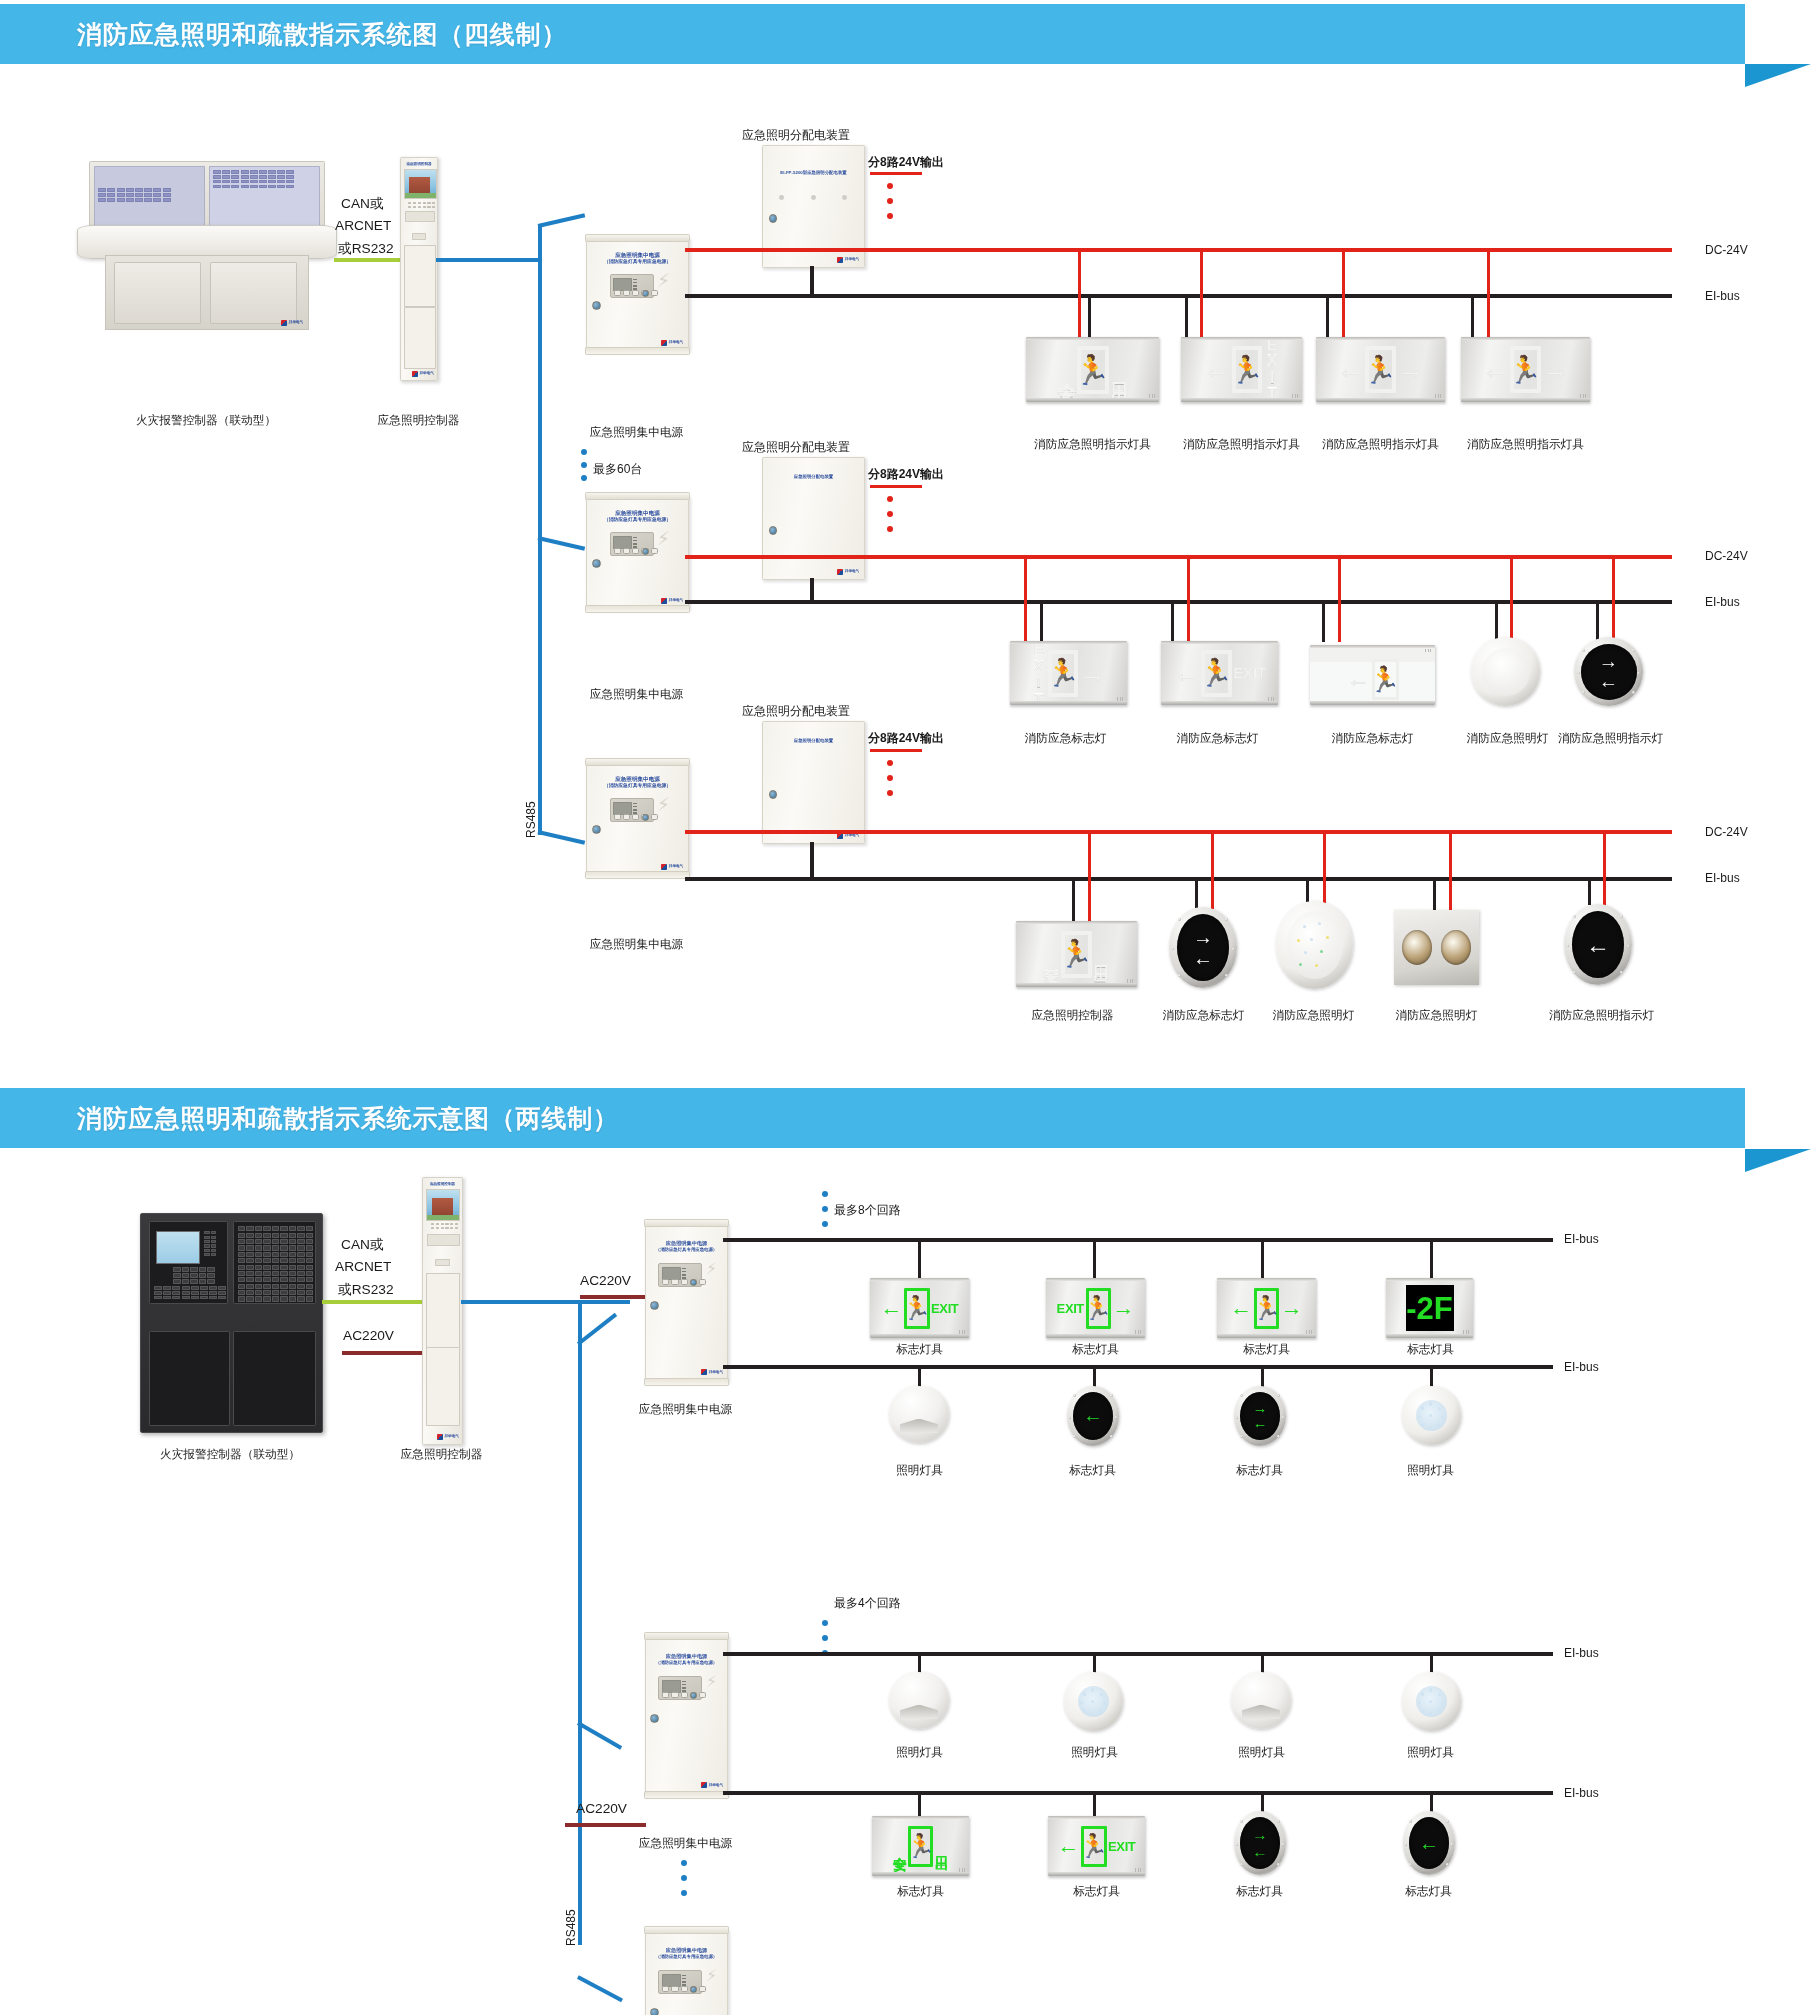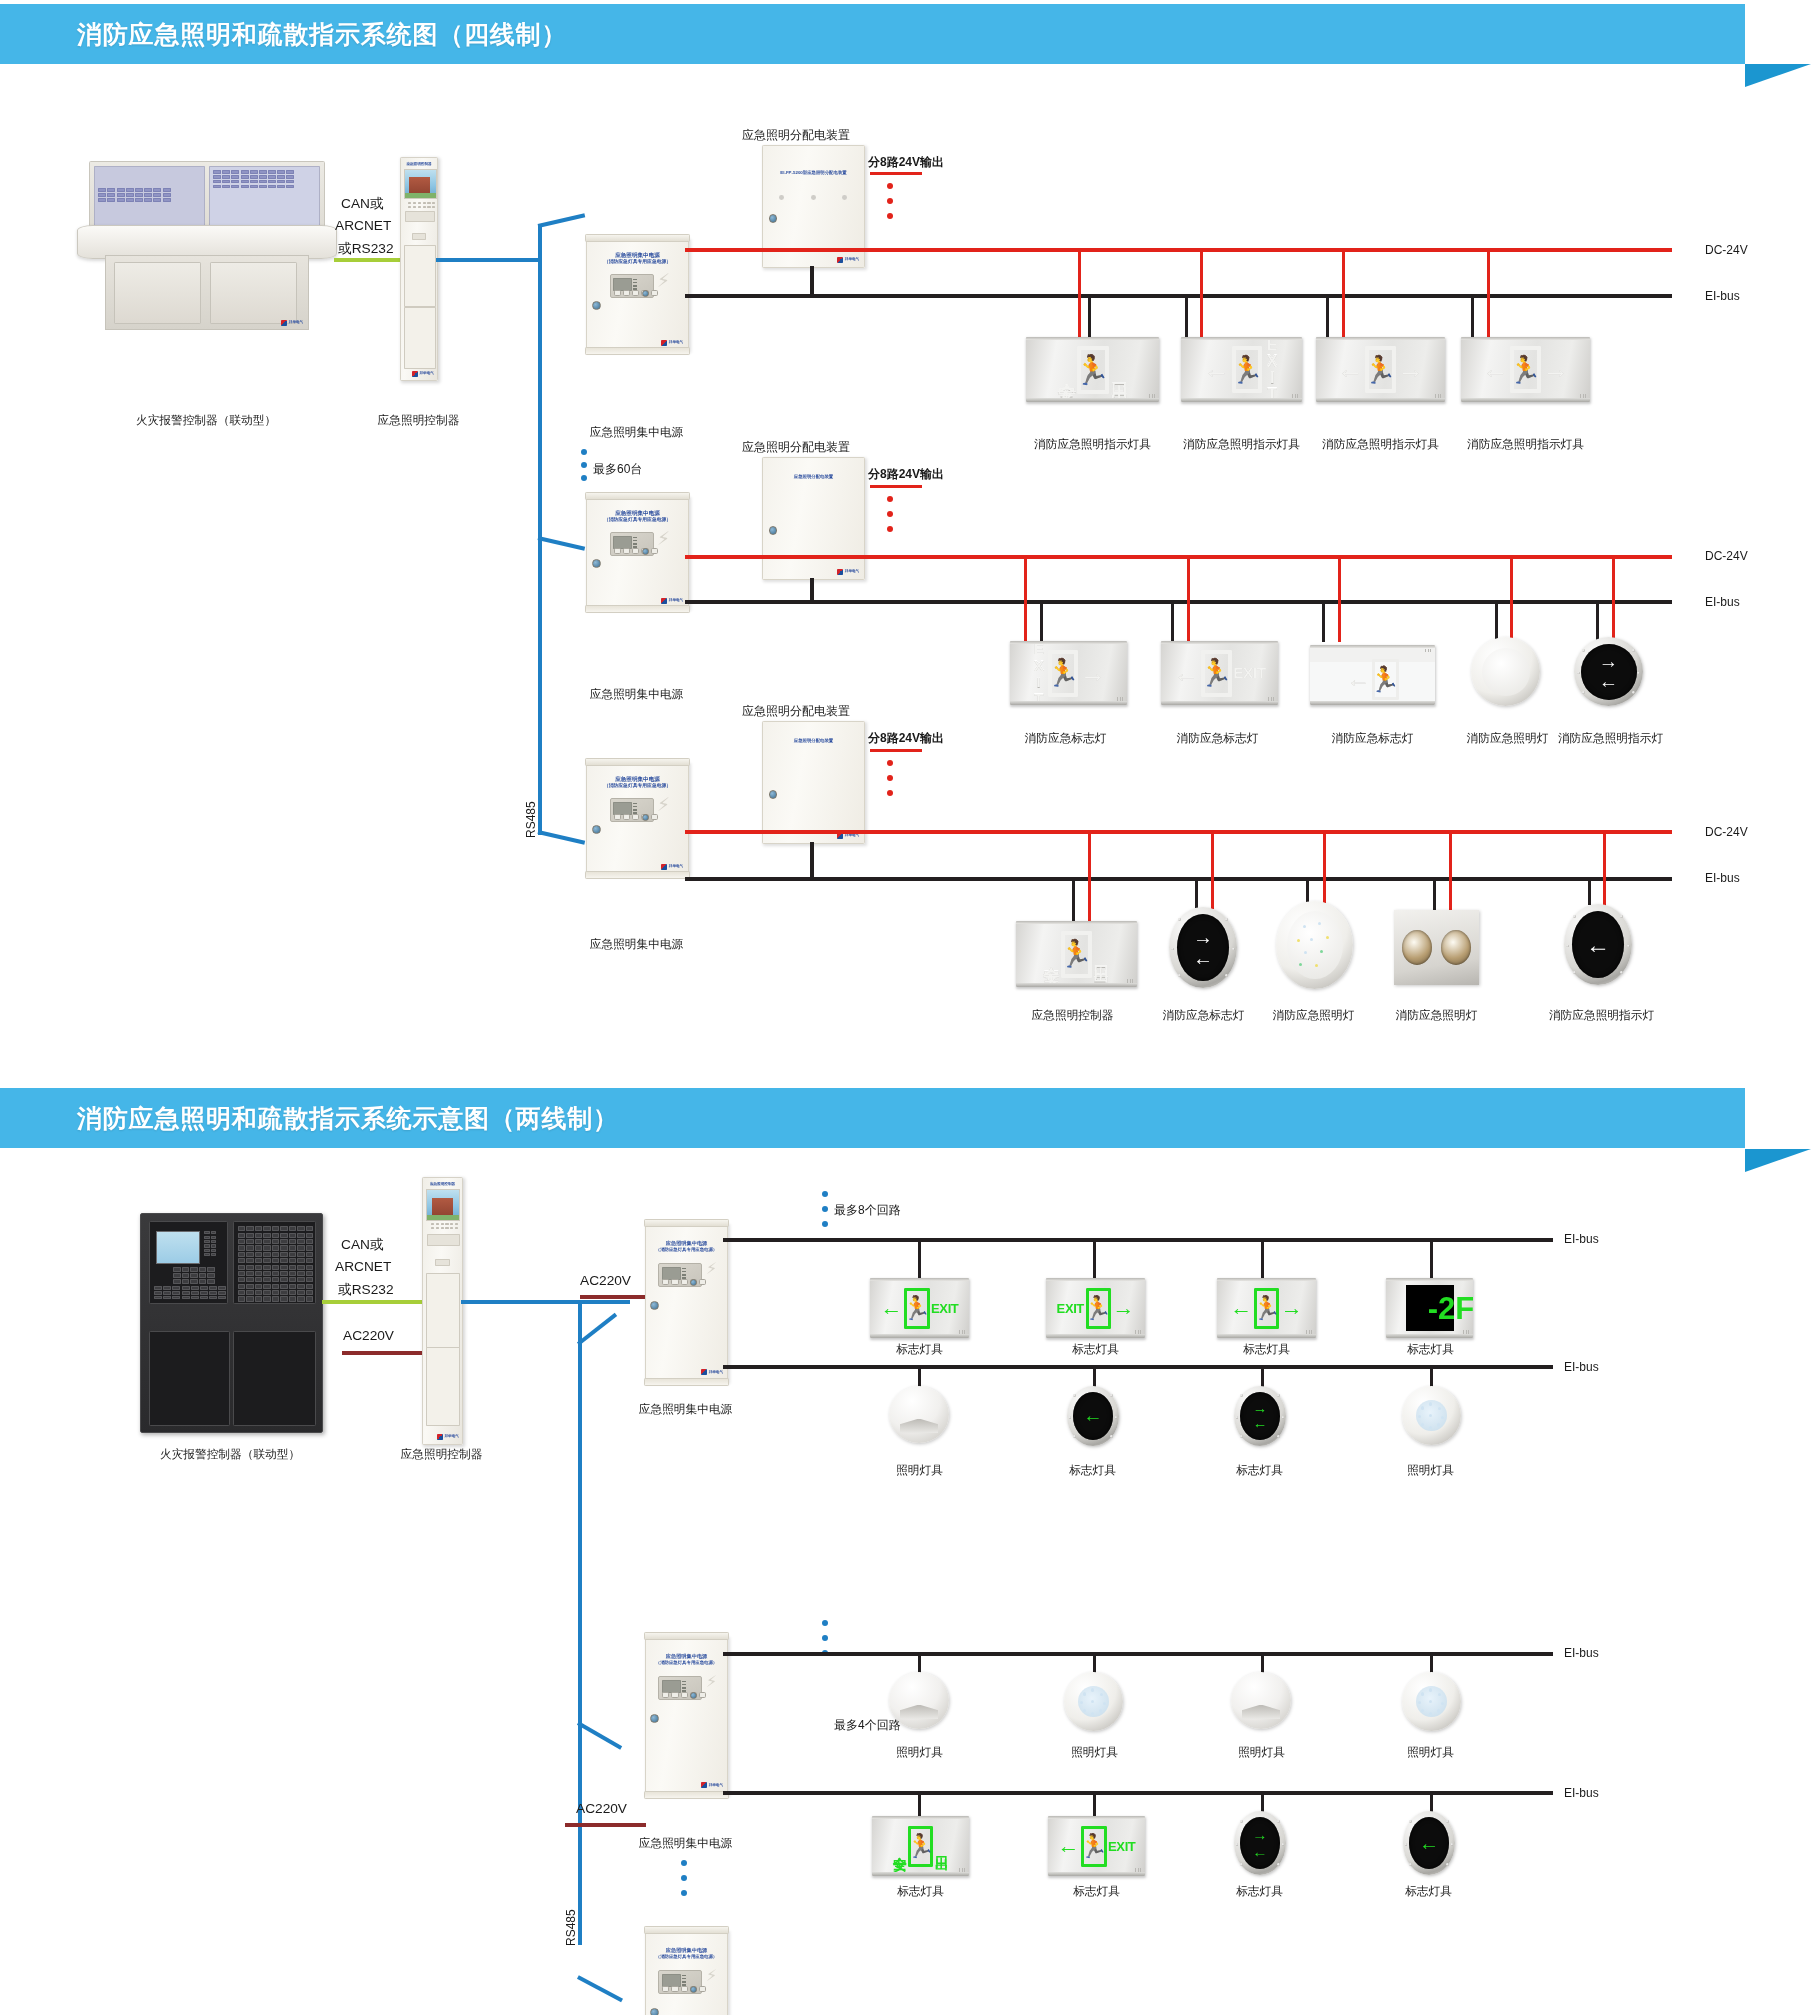--- a/index.html
+++ b/index.html
@@ -1006,21 +1006,21 @@
       <i></i>
       <i></i>
       <i></i>
     </span>
 </div>
 <div class="lbl-caption" style="left:1217px;top:1342px;width:99px;">标志灯具</div>
 
 <div class="drop-black" style="left:1430px;top:1240px;height:40px;"></div>
 <div class="sign" style="left:1386px;top:1278px;width:87px;height:60px;">
   <div class="ledpanel" style="width:48px;height:46px;">
-    <span style="font-size:31px;padding-left:43px;">-2F</span>
+    <span style="font-size:31px;">-2F</span>
   </div>
   <span class="mini-leds">
       <i></i>
       <i></i>
       <i></i>
     </span>
 </div>
 <div class="lbl-caption" style="left:1382px;top:1342px;width:97px;">标志灯具</div>
 
 <div class="wire-h bus-black" style="left:723px;top:1365px;width:830px;"></div>
@@ -1081,21 +1081,21 @@
     </span>
   </div>
 </div>
 <div class="lbl-caption" style="left:1390px;top:1463px;width:81px;">照明灯具</div>
 
 <div class="dots-col" style="left:822px;top:1620px;gap:8.9px;">
   <span class="dot dot-blue"></span>
   <span class="dot dot-blue"></span>
   <span class="dot dot-blue"></span>
 </div>
-<div class="note-blue" style="left:834px;top:1717px;text-align:center;">最多4个回路</div>
+<div class="note-blue" style="left:834px;top:1595px;text-align:center;">最多4个回路</div>
 
 <div class="lbl-big" style="left:576px;top:1801px;">AC220V</div>
 <div class="wire-h bus-dark-red" style="left:565px;top:1823px;width:81px;"></div>
 
 <div class="cab" style="left:645px;top:1636px;width:81px;height:157px;">
   <div class="cab-top"></div>
   <div class="cab-bot"></div>
   <div class="cab-txt" style="top:16px;font-size:5.2px;">应急照明集中电源</div>
   <div class="cab-txt" style="top:23.4px;font-size:4.4px;">（消防应急灯具专用应急电源）</div>
   <div class="panel" style="left:12px;top:39px;width:42px;height:22px;">

